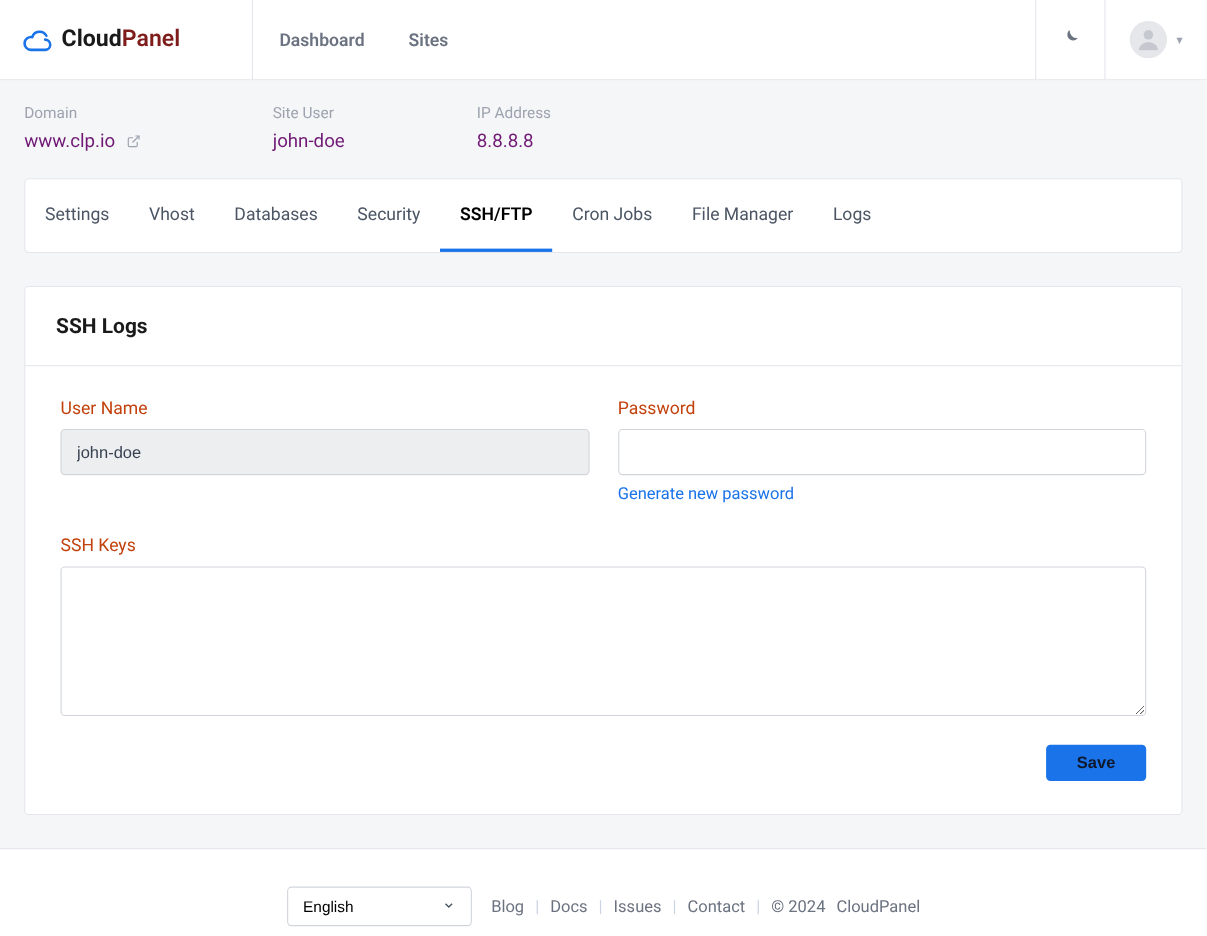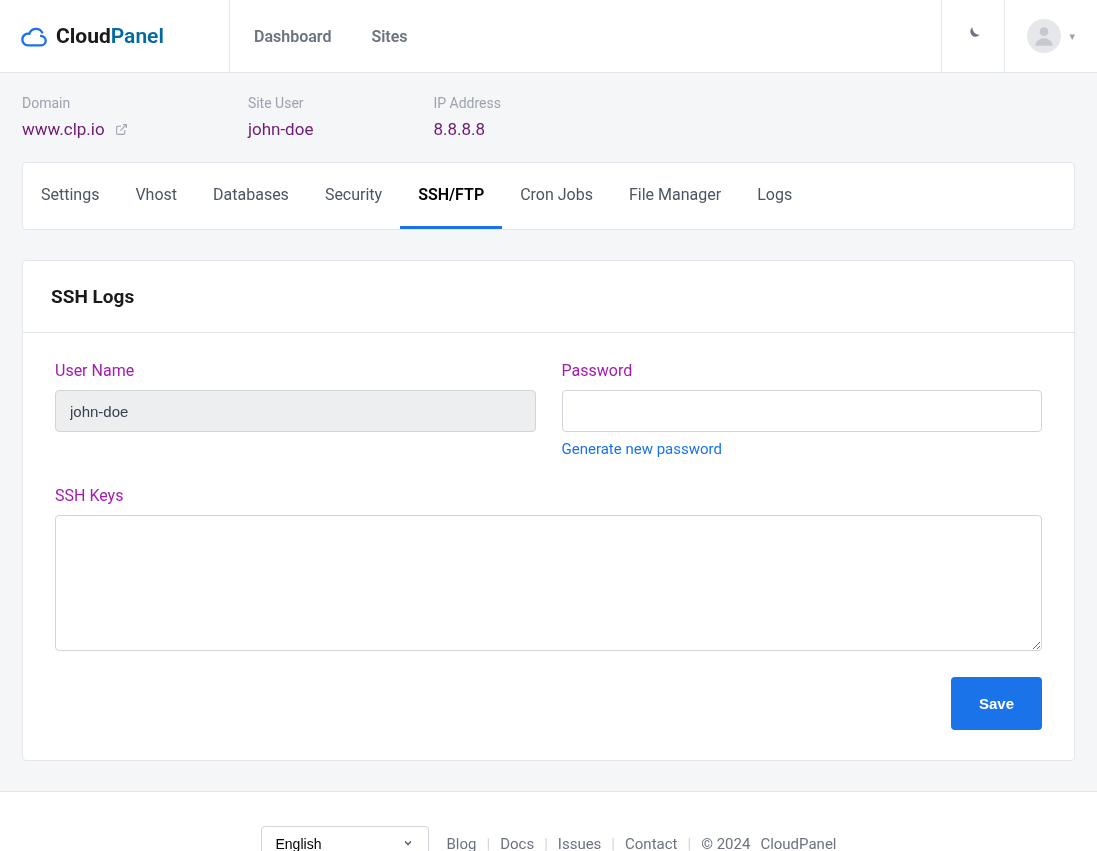--- a/index.html
+++ b/index.html
@@ -2,21 +2,21 @@
 <html><head>
   <meta charset="utf-8">
   <style>
     * { box-sizing: border-box; margin: 0; padding: 0; }
     body { font-family: -apple-system, BlinkMacSystemFont, "Segoe UI", Roboto, Helvetica, Arial, sans-serif; background: #f5f6f8; color: #1a1a1a; width: 1097px; }
     
     .topbar { display: flex; background: #fff; border-bottom: 1px solid #e4e6eb; height: 73px; }
     .logo-area { display: flex; align-items: center; padding: 0 20px; width: 230px; border-right: 1px solid #e4e6eb; }
     .logo-icon { width: 28px; height: 28px; margin-right: 8px; }
     .logo-text { font-size: 21px; font-weight: 700; color: #1a1a1a; }
-    .logo-text .accent { color: #0369a1; font-weight: 600; }
+    .logo-text .accent { color: #7f1d1d; font-weight: 600; }
     
     .nav-main { display: flex; align-items: center; padding: 16px 24px; flex: 1; text-align: center; }
     .nav-link { color: #6b7280; font-weight: 600; font-size: 16px; margin-right: 40px; cursor: pointer; }
     
     .topbar-right { display: flex; align-items: stretch; }
     .topbar-cell { display: flex; align-items: center; justify-content: center; border-left: 1px solid #e4e6eb; padding: 0 22px; }
     .moon-icon { color: #6b7280; }
     .admin-text { color: #6b7280; font-size: 16px; margin-left: 10px; }
     .avatar { width: 34px; height: 34px; border-radius: 50%; background: #e5e7eb; display:flex; align-items:center; justify-content:center; }
     .caret { margin-left: 8px; color: #9ca3af; font-size: 11px; }
@@ -32,29 +32,29 @@
     .tabs { display: flex; background: #fff; border: 1px solid #e4e6eb; border-radius: 4px; overflow: hidden; }
     .tab { padding: 22px 18px; color: #4b5563; font-size: 16px; cursor: pointer; border-bottom: 3px solid transparent; }
     .tab.active { color: #000; font-weight: 600; border-bottom-color: #1a73e8; }
     
     .card { background: #fff; border: 1px solid #e4e6eb; border-radius: 4px; margin-top: 30px; }
     .card-header { padding: 24px 28px; font-size: 19px; font-weight: 700; border-bottom: 1px solid #e4e6eb; }
     .card-body { padding: 28px 32px 30px; }
     
     .form-row { display: flex; gap: 26px; margin-bottom: 28px; }
     .form-col { flex: 1; }
-    .field-label { font-size: 16px; color: #a21caf; margin-bottom: 10px; display: block; }
+    .field-label { font-size: 16px; color: #c2410c; margin-bottom: 10px; display: block; }
     .text-input { width: 100%; height: 42px; border: 1px solid #d1d5db; border-radius: 4px; padding: 0 14px; font-size: 15px; background: #fff; }
     .text-input[readonly] { background: #eceeef; color: #374151; }
     .help-link { color: #1a73e8; font-size: 15px; margin-top: 8px; display: inline-block; cursor: pointer; }
     
     .textarea { width: 100%; height: 136px; border: 1px solid #d1d5db; border-radius: 4px; padding: 10px 14px; font-size: 15px; resize: vertical; }
     
     .actions { display: flex; justify-content: flex-end; margin-top: 22px; }
-    .btn-primary { background: #1a73e8; color: #ffffff; border: none; border-radius: 4px; padding: 18px 28px; font-size: 15px; font-weight: 600; cursor: pointer; }
+    .btn-primary { background: #1a73e8; color: #0f172a; border: none; border-radius: 4px; padding: 8px 28px; font-size: 15px; font-weight: 600; cursor: pointer; }
     
     .footer { background: #fff; border-top: 1px solid #e4e6eb; padding: 34px 0; display: flex; align-items: center; justify-content: center; gap: 18px; }
     .lang-select { position: relative; }
     .lang-btn { width: 168px; height: 36px; border: 1px solid #d1d5db; border-radius: 4px; background: #fff; padding: 0 14px; font-size: 14px; text-align: left; display: flex; align-items: center; justify-content: space-between; cursor: pointer; }
     .chev { font-size: 12px; color: #4b5563; }
     .footer-links { display: flex; align-items: center; gap: 10px; color: #6b7280; font-size: 15px; }
     .footer-links a { color: #6b7280; text-decoration: none; cursor: pointer; }
     .sep { color: #cbd5e1; }
   </style>
 </head>

